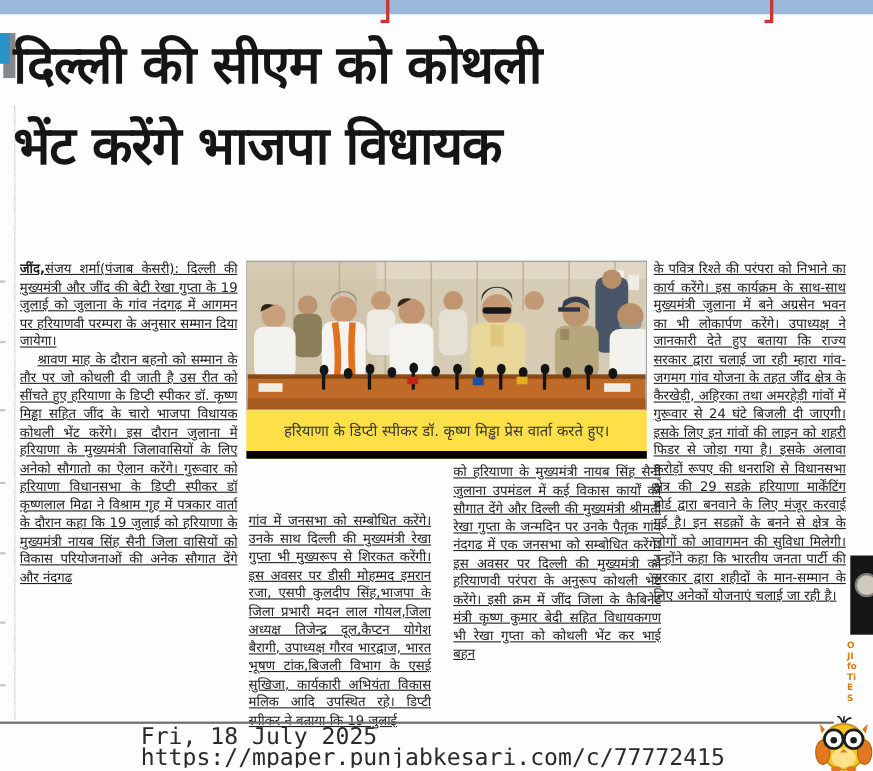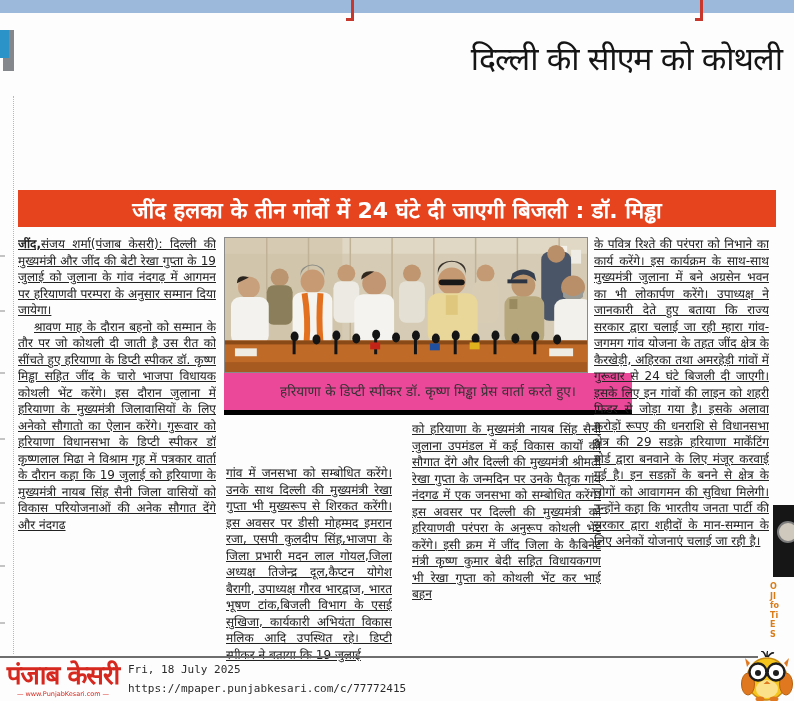--- a/index.html
+++ b/index.html
@@ -10,22 +10,22 @@
   }
   .top-strip { position:absolute; left:0; top:0; width:794px; height:13px; background:#9cb9db; }
   .crop-mark { position:absolute; top:0; width:3px; height:21px; background:#c8372b; }
   .crop-mark::after { content:""; position:absolute; left:-5px; bottom:0; width:6px; height:3px; background:#c8372b; }
   .frag-gray { position:absolute; left:3px; top:30px; width:11px; height:41px; background:#84888c; }
   .frag-blue { position:absolute; left:0; top:30px; width:9px; height:28px; background:#2c93c9; }
   .dotted-rule { position:absolute; left:13px; top:96px; height:558px; width:0; border-left:1px dotted #b8b8b8; }
   .edge-dash { position:absolute; left:0; width:5px; height:2px; background:#c4c4c4; }
 
   .headline {
-    position:absolute; left:12px; top:22px; width:770px; text-align:right;
-    font-weight:normal; color:#151515; font-size:32px; line-height:74px;
+    position:absolute; left:12px; top:22px; width:770px; text-align:left;
+    font-weight:bold; color:#151515; font-size:48px; line-height:74px;
     letter-spacing:-1px; white-space:nowrap;
   }
   .subhead-bar {
     position:absolute; left:18px; top:190px; width:758px; height:37px;
     background:#e6431f; display:flex; align-items:center; justify-content:center;
   }
   .subhead-bar span {
     color:#ffffff; font-weight:bold; font-size:22px; white-space:nowrap;
   }
 
@@ -36,36 +36,36 @@
   .body-col p.indent { text-indent:16px; }
   .lead { font-weight:bold; }
   .col1 { left:18px;  top:236px; width:198px; height:420px; }
   .col2 { left:226px; top:421px; width:166px; height:236px;margin-top:44px; }
   .col3 { left:412px; top:421px; width:189px; height:236px; }
   .col4 { left:594px; top:236px; width:175px; height:404px; }
 
   .photo-block { position:absolute; left:224px; top:237px; width:364px; }
   .photo-frame { width:364px; height:136px; border:1px solid #8a8a8a; display:block; }
   .photo-caption {
-    width:408px; background:#ec4899; border-bottom:5px solid #000000;
+    width:364px; background:#fde047; border-bottom:7px solid #000000;
     text-align:center; font-size:13.5px; color:#333; padding:9px 2px 10px 2px;
   }
 
   .ad-fragment { position:absolute; left:773px; top:505px; width:21px; height:72px; background:#161616; overflow:hidden; }
   .ad-circle { position:absolute; left:4px; top:16px; width:22px; height:22px; border-radius:50%; background:#cfc8bc; border:2px solid #7d7d7d; }
   .ad-letters { position:absolute; left:770px; top:582px; width:24px; font-size:8px; font-weight:bold; color:#d97b16; line-height:9.5px; }
   .ad-letters div { white-space:nowrap; }
 
   .footer-line { position:absolute; left:0; top:656px; width:758px; border-top:2px solid #6e6e6e; }
   .logo { position:absolute; left:4px; top:661px; width:118px; text-align:center; }
   .logo-main { color:#d6281e; font-weight:bold; font-size:26px; line-height:28px; letter-spacing:-1px; white-space:nowrap; }
   .logo-tag { color:#d6281e; font-size:6.5px; margin-top:1px; white-space:nowrap; }
   .footer-meta {
     position:absolute; left:128px; top:660px; width:560px;
-    font-family:"DejaVu Sans Mono", monospace; font-size:11px; line-height:19px; color:#2a2a2a;
+    font-family:"DejaVu Sans Mono", monospace; font-size:21px; line-height:19px; color:#2a2a2a;
     white-space:nowrap; overflow:hidden;
   }
   .owl { position:absolute; left:740px; top:651px; }
 </style>
 </head>
 <body>
 
 <div class="page">
 
   <div class="top-strip"></div>
@@ -78,25 +78,23 @@
   <div class="edge-dash" style="top:255px;"></div>
   <div class="edge-dash" style="top:310px;"></div>
   <div class="edge-dash" style="top:372px;"></div>
   <div class="edge-dash" style="top:438px;"></div>
   <div class="edge-dash" style="top:502px;"></div>
   <div class="edge-dash" style="top:565px;"></div>
   <div class="edge-dash" style="top:622px;"></div>
 
   <div class="headline">
     <div>दिल्ली की सीएम को कोथली</div>
-  </div>
-
-  <div class="subhead-bar">
-    <span>जींद हलका के तीन गांवों में 24 घंटे दी जाएगी बिजली : डॉ. मिड्ढा</span>
-  </div>
+    <div>भेंट करेंगे भाजपा विधायक</div>
+  </div>
+
 
   <div class="body-col col1">
     <p><span class="lead">जींद,</span><span>संजय शर्मा(पंजाब केसरी): दिल्ली की मुख्यमंत्री और जींद की बेटी रेखा गुप्ता के 19 जुलाई को जुलाना के गांव नंदगढ़ में आगमन पर हरियाणवी परम्परा के अनुसार सम्मान दिया जायेगा।</span></p>
     <p class="indent">श्रावण माह के दौरान बहनो को सम्मान के तौर पर जो कोथली दी जाती है उस रीत को सींचते हुए हरियाणा के डिप्टी स्पीकर डॉ. कृष्ण मिड्ढा सहित जींद के चारो भाजपा विधायक कोथली भेंट करेंगे। इस दौरान जुलाना में हरियाणा के मुख्यमंत्री जिलावासियों के लिए अनेको सौगातो का ऐलान करेंगे। गुरूवार को हरियाणा विधानसभा के डिप्टी स्पीकर डॉ कृष्णलाल मिढा ने विश्राम गृह में पत्रकार वार्ता के दौरान कहा कि 19 जुलाई को हरियाणा के मुख्यमंत्री नायब सिंह सैनी जिला वासियों को विकास परियोजनाओं की अनेक सौगात देंगे और नंदगढ</p>
   </div>
 
   <div class="photo-block">
     <svg class="photo-frame" viewBox="0 0 364 136" preserveAspectRatio="none">
 
       <rect x="0" y="0" width="364" height="136" fill="#d6ccb6"></rect>
@@ -208,24 +206,20 @@
   <div class="ad-letters">
     <div>O</div>
     <div>JI</div>
     <div>fo</div>
     <div>Ti</div>
     <div>E</div>
     <div>S</div>
   </div>
 
   <div class="footer-line"></div>
-  <div class="logo">
-    <div class="logo-main">पंजाब केसरी</div>
-    <div class="logo-tag">— www.PunjabKesari.com —</div>
-  </div>
   <div class="footer-meta">
     <div>Fri, 18 July 2025</div>
     <div>https://mpaper.punjabkesari.com/c/77772415</div>
   </div>
 
   <svg class="owl" width="54" height="50" viewBox="0 0 54 50">
     <path d="M26 6 q-2 -6 -5 -6 M27 6 q0 -6 1 -6 M28 6 q3 -5 6 -4" stroke="#1d1d1d" stroke-width="1.6" fill="none"></path>
     <path d="M10 12 l-5 -5 2 9 z" fill="#e07820"></path>
     <path d="M44 12 l5 -5 -2 9 z" fill="#e07820"></path>
     <ellipse cx="27" cy="28" rx="20" ry="21" fill="#f6c51d" stroke="#c98a12" stroke-width="1.5"></ellipse>

